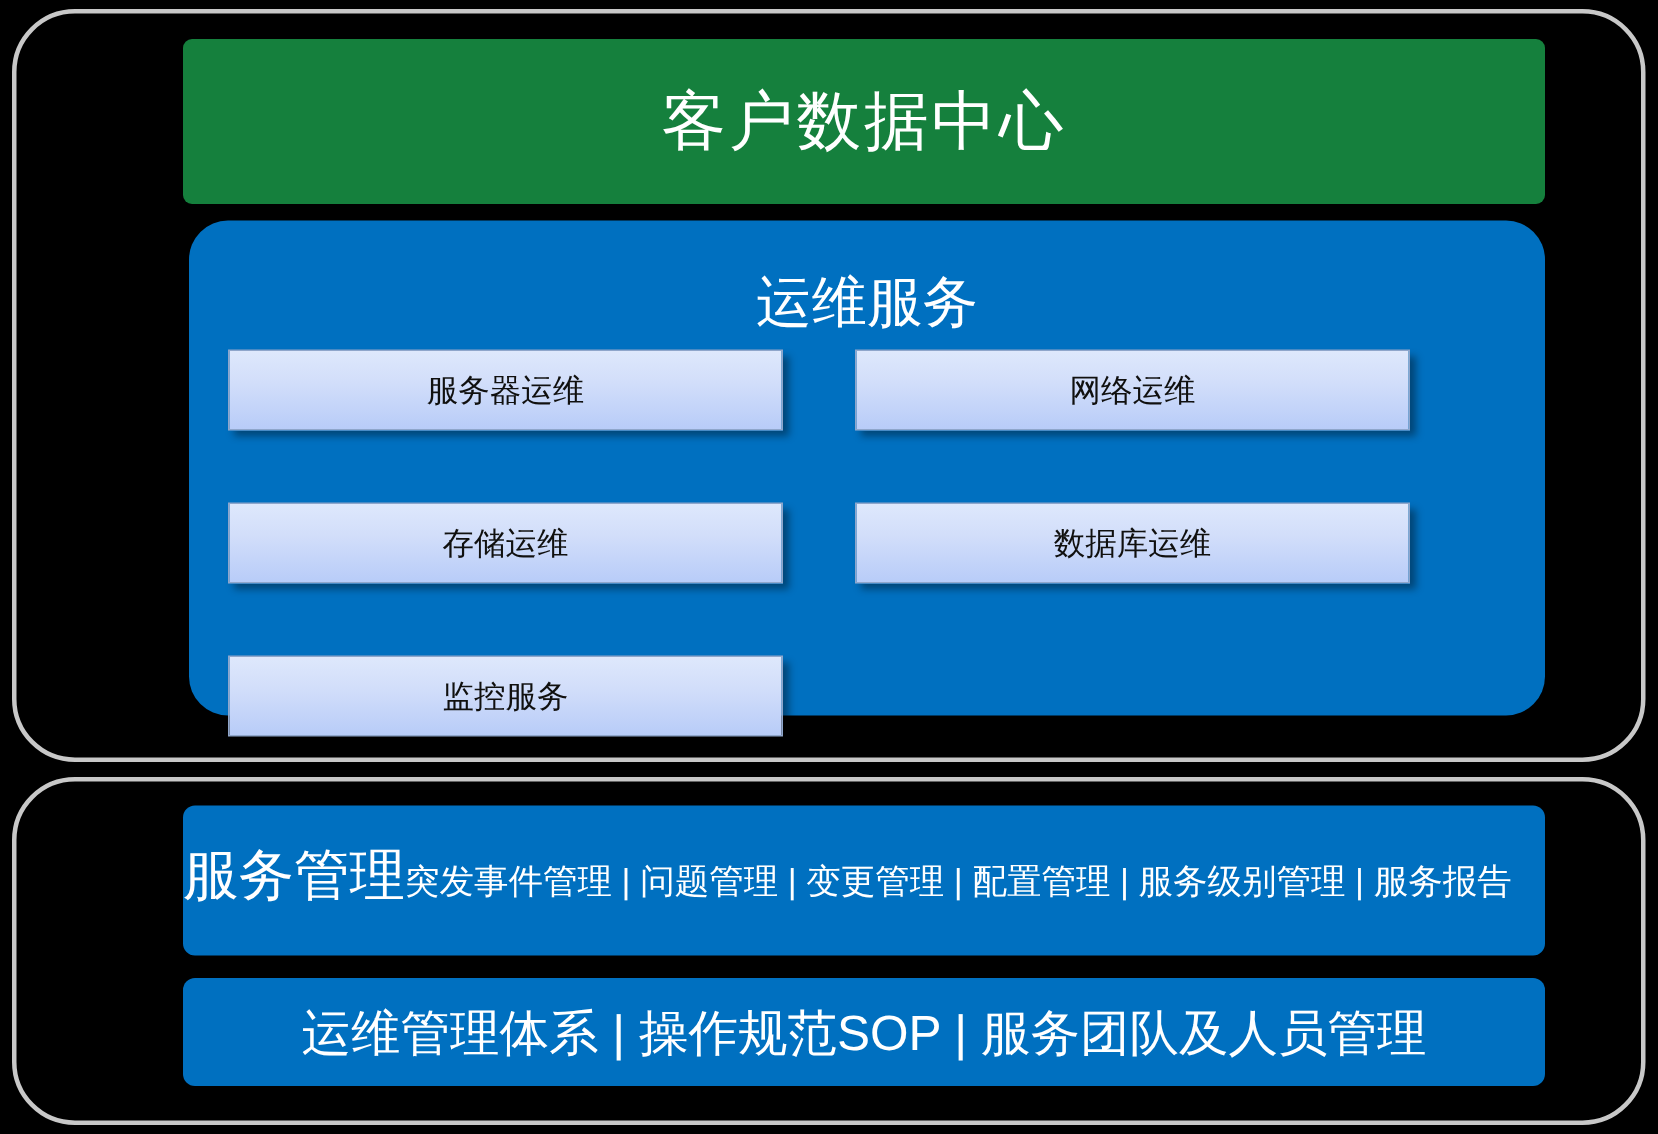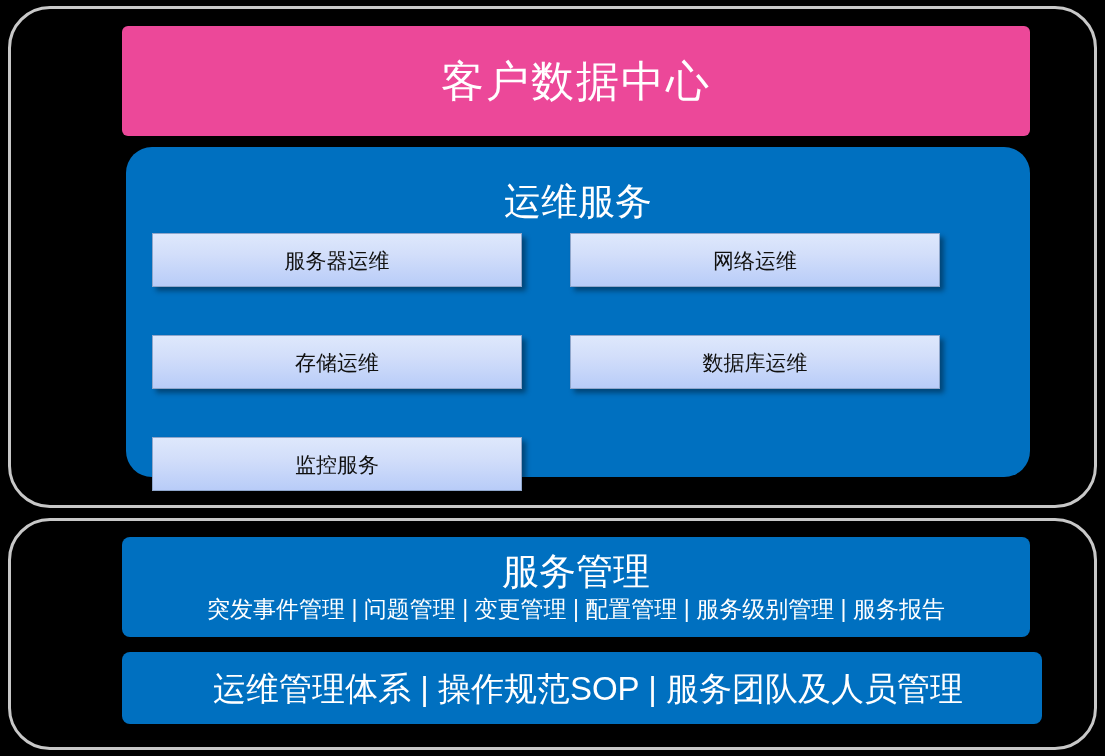--- a/index.html
+++ b/index.html
@@ -37,21 +37,21 @@
     height: 232px;
   }
 
   
   .banner-purple {
     position: absolute;
     left: 122px;
     top: 26px;
     width: 908px;
     height: 110px;
-    background: #ec4899;
+    background: #15803d;
     border-radius: 6px;
     display: flex;
     align-items: center;
     justify-content: center;
   }
   .banner-purple .banner-title {
     color: #FFFFFF;
     font-size: 43px;
     letter-spacing: 2px;
     line-height: 1;
@@ -111,43 +111,41 @@
     position: absolute;
     left: 122px;
     width: 908px;
     background: #0070C0;
     border-radius: 8px;
   }
   #bar-service-management {
     top: 537px;
     height: 100px;
     display: flex;
-    flex-direction: column;
-    align-items: center;
-    justify-content: center;
+    flex-direction: row;
+    align-items: center;
   }
   #bar-service-management .bar-title {
     color: #FFFFFF;
     font-size: 37px;
     line-height: 1;
     margin-bottom: 8px;
   }
   #bar-service-management .bar-subtitle {
     color: #FFFFFF;
     font-size: 23px;
     line-height: 1;
     white-space: nowrap;
   }
   #bar-foundation {
     top: 652px;
     height: 72px;
     display: flex;
     align-items: center;
     justify-content: center;
-    padding-left: 12px;
   }
   #bar-foundation .bar-title {
     color: #FFFFFF;
     font-size: 33px;
     line-height: 1;
     white-space: nowrap;
   }
 </style>
 </head>
 <body>

